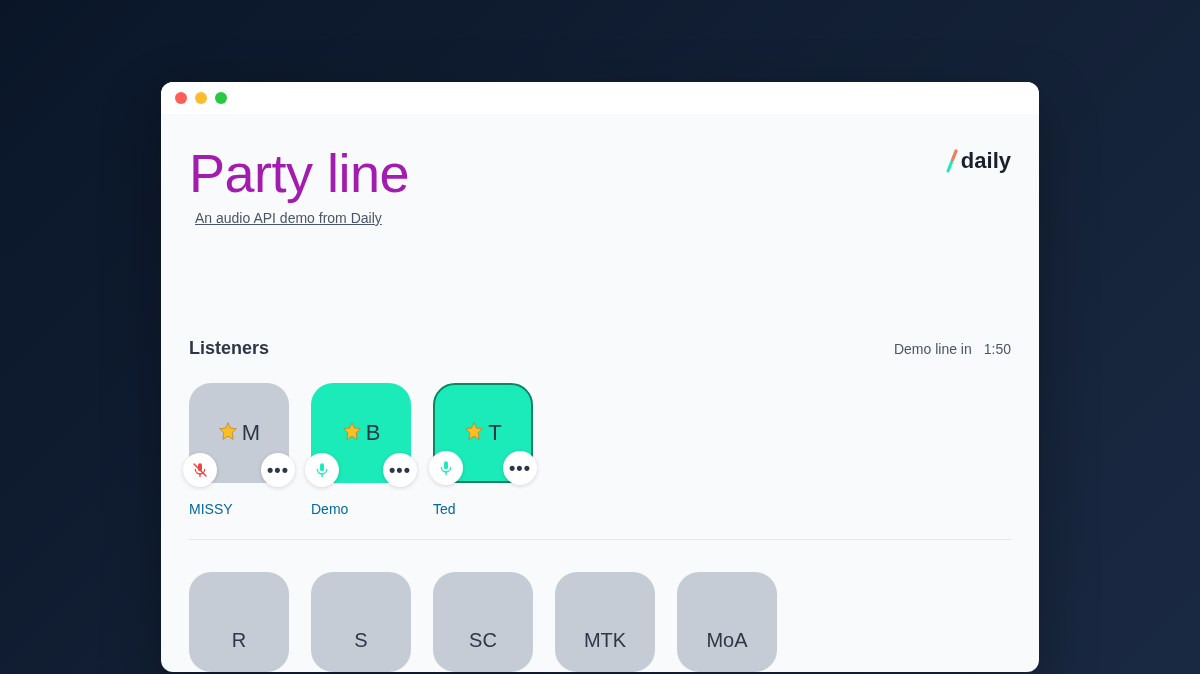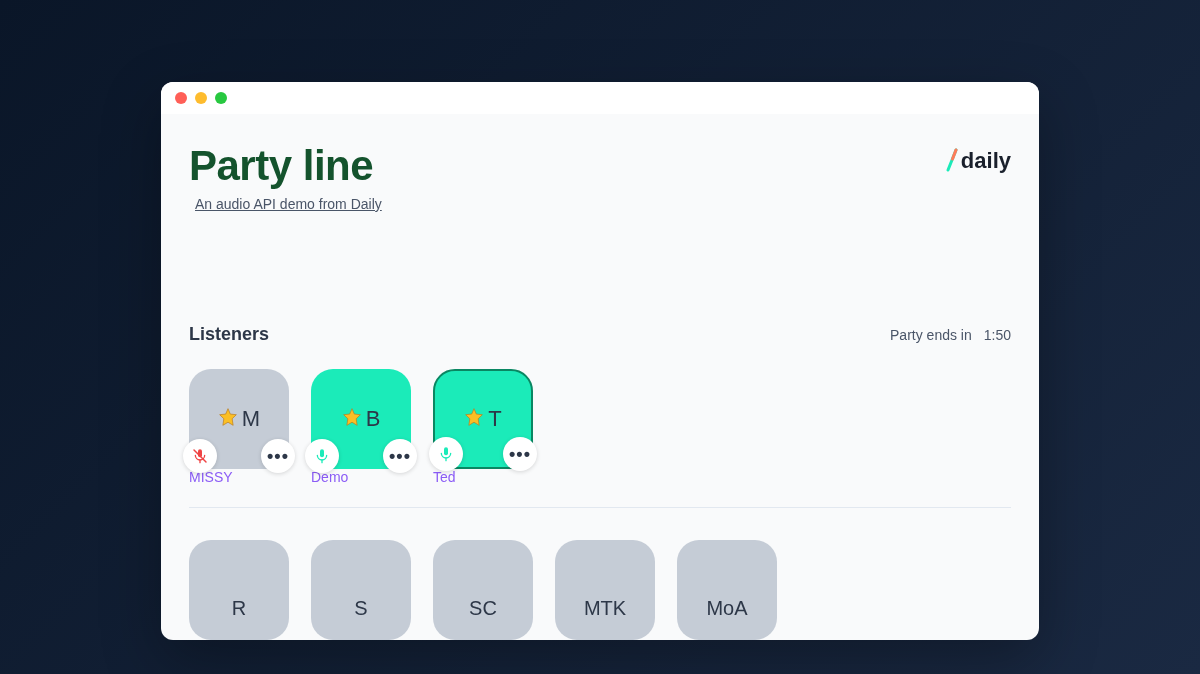--- a/index.html
+++ b/index.html
@@ -38,34 +38,35 @@
     .content {
       padding: 28px 28px 0 28px;
     }
     .header {
       display: flex;
       justify-content: space-between;
       align-items: flex-start;
       margin-bottom: 8px;
     }
     .title {
-      font-size: 42px;
-      font-weight: 700;
-      color: #14532d;
+      font-size: 54px;
+      font-weight: 400;
+      color: #a21caf;
       letter-spacing: -0.5px;
     }
     .subtitle {
       font-size: 14px;
       color: #4a5568;
       margin-top: 6px;
       margin-left: 6px;
       text-decoration: underline;
     }
     .logo {
       display: flex;
+      align-items: center;
       margin-top: 6px;
     }
     .logo-slash {
       width: 14px;
       height: 24px;
       display: inline-block;
       margin-right: 2px;
     }
     .logo-text {
       font-size: 22px;
@@ -141,22 +142,23 @@
     .badge-right { right: -6px; }
     .mic-icon { width: 16px; height: 16px; }
     .more-dots {
       font-size: 18px;
       font-weight: 900;
       letter-spacing: 1px;
       color: #2d3748;
       line-height: 1;
     }
     .participant-name {
+      margin-top: 18px;
       font-size: 14px;
-      color: #8b5cf6;
+      color: #0369a1;
     }
     .divider {
       border: none;
       border-top: 1px solid #e2e8f0;
       margin-top: 22px;
     }
     .listeners-section {
       margin-top: 32px;
     }
     .listener-tiles {
@@ -202,21 +204,21 @@
             <line x1="11" y1="2" x2="7.5" y2="11" stroke="#ff7a59" stroke-width="3" stroke-linecap="round"></line>
           </svg>
         </span>
         <span class="logo-text">daily</span>
       </div>
     </div>
 
     <div class="section-header">
       <h2 class="section-title">Listeners</h2>
       <div class="demo-timer">
-        <span>Party ends in</span>
+        <span>Demo line in</span>
         <span>1:50</span>
       </div>
     </div>
 
     <div class="tiles" id="speakers-list">
         <div class="participant">
           <div class="tile tile-muted">
             <div class="tile-center">
               <span><svg class="star-icon" viewBox="0 0 24 24" width="20" height="20">
                   <path d="M12 2l2.76 6.48L22 9.24l-5 4.87L18.18 22 12 18.27 5.82 22 7 14.11l-5-4.87 7.24-.76z" fill="#fbbf24" stroke="#b7791f" stroke-width="0.8"></path>

